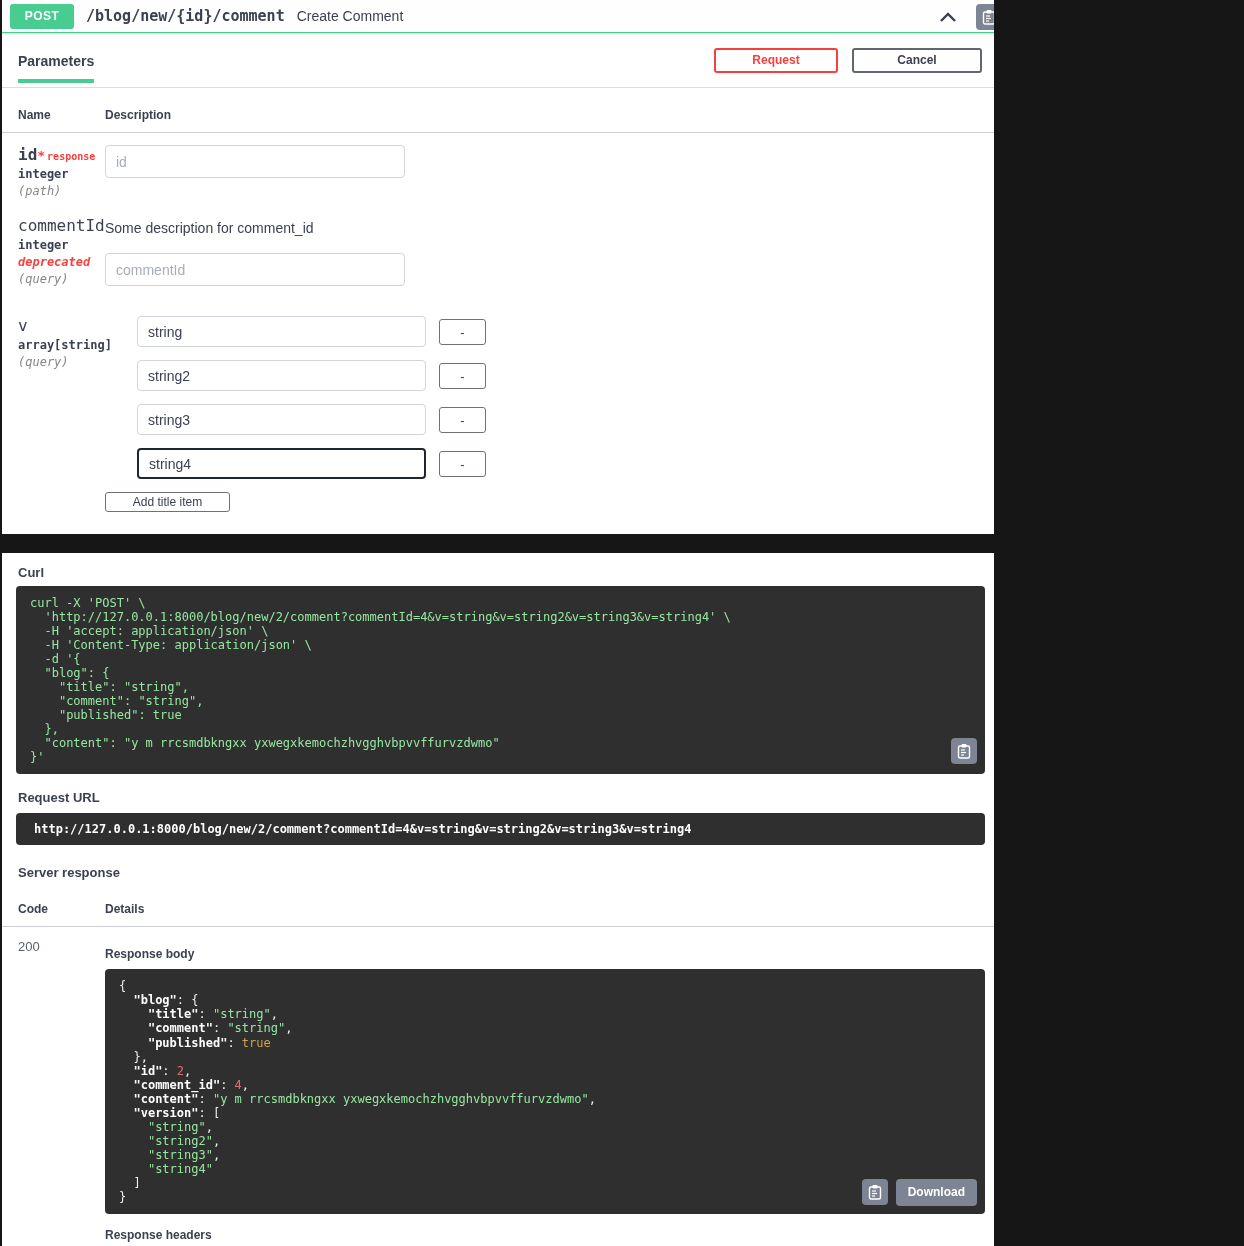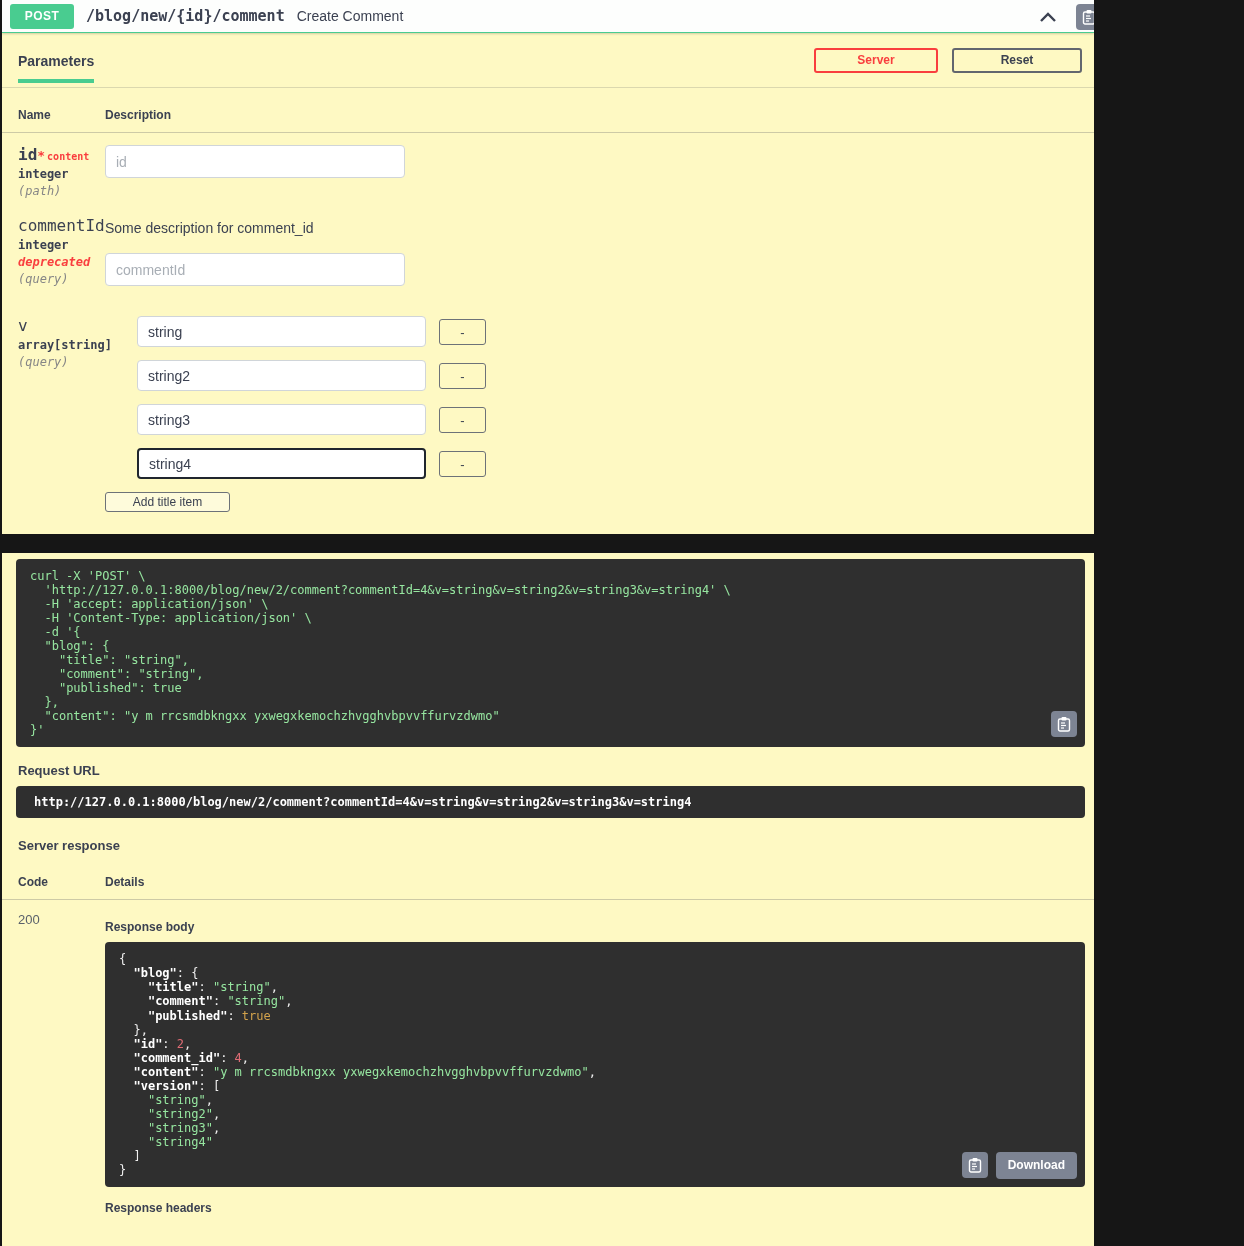--- a/index.html
+++ b/index.html
@@ -6,23 +6,23 @@
   html,body { width:1244px; }
   body {
     background:#161616;
     font-family:"Liberation Sans", sans-serif;
     color:#3b4151;
     width:1244px;
     height:1246px;
     overflow:hidden;
   }
   .card {
-    background:#fef9c3;
+    background:#ffffff;
     margin-left:2px;
-    width:1092px;
+    width:992px;
     position:relative;
     overflow:hidden;
   }
   
   .op-header {
     background:#fdfefd;
     height:33px;
     display:flex;
     align-items:center;
     padding-left:8px;
@@ -275,34 +275,34 @@
             <line x1="4" y1="9.5" x2="9" y2="9.5" stroke="#fff" stroke-width="1.2"></line>
             <line x1="4" y1="12" x2="7" y2="12" stroke="#fff" stroke-width="1.2"></line>
           </svg>
       </span>
     </button>
   </div>
 
   <div class="tab-row">
     <div class="tab-parameters">Parameters</div>
     <div class="tab-btns">
-      <button class="btn-outline btn-cancel">Server</button>
-      <button class="btn-outline btn-reset">Reset</button>
+      <button class="btn-outline btn-cancel">Request</button>
+      <button class="btn-outline btn-reset">Cancel</button>
     </div>
   </div>
 
   <div class="grid-row params-head">
     <div>Name</div>
     <div>Description</div>
   </div>
 
   <div class="grid-row param-row">
     <div>
       <div class="pname req">
-        <span>id</span><span class="star">*</span><span class="required-lbl">content</span>
+        <span>id</span><span class="star">*</span><span class="required-lbl">response</span>
       </div>
       <div class="ptype">integer</div>
       <div class="ploc">(path)</div>
     </div>
     <div style="padding-bottom:26px;">
       <input class="tin" placeholder="id" style="">
     </div>
   </div>
 
   <div class="grid-row param-row">
@@ -340,20 +340,21 @@
       <div class="arr-item">
         <input class="tin focused" value="string4" style="">
         <button class="minus-btn">-</button>
       </div>
       <button class="add-btn">Add title item</button>
     </div>
   </div>
 </div>
 
 <div class="card card2">
+  <div class="sec-label" style="padding-top:12px;">Curl</div>
   <pre class="codeblock">curl -X 'POST' \
   'http://127.0.0.1:8000/blog/new/2/comment?commentId=4&amp;v=string&amp;v=string2&amp;v=string3&amp;v=string4' \
   -H 'accept: application/json' \
   -H 'Content-Type: application/json' \
   -d '{
   "blog": {
     "title": "string",
     "comment": "string",
     "published": true
   },

